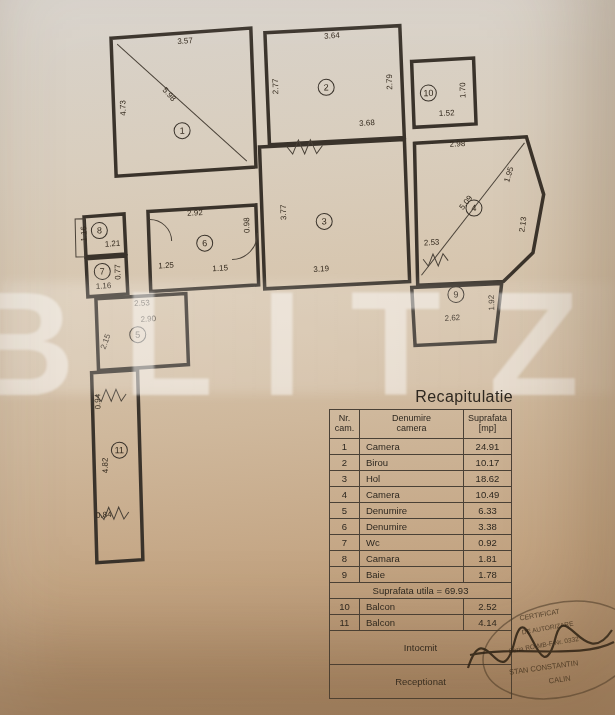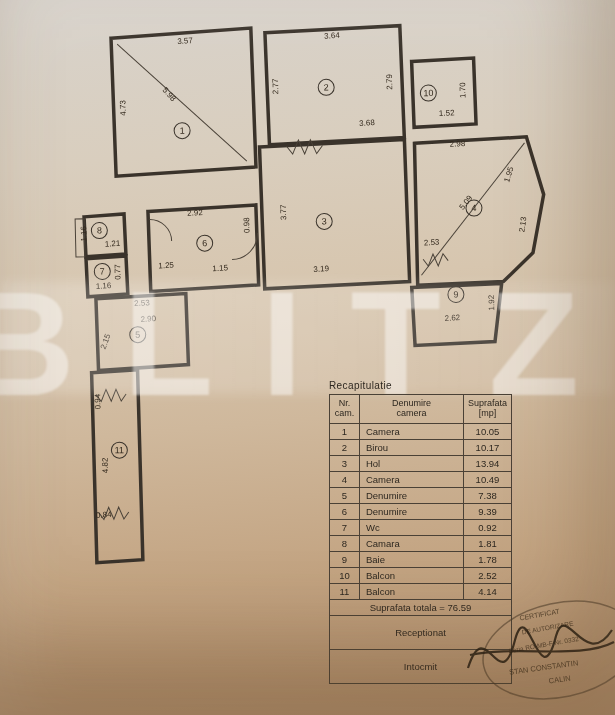--- a/index.html
+++ b/index.html
@@ -18,21 +18,21 @@
     filter:blur(6px);
   }
   .watermark{
     position:absolute;left:-32px;top:270px;width:720px;z-index:3;pointer-events:none;
     font-size:148px;font-weight:bold;letter-spacing:48px;line-height:1;
     color:rgba(255,255,255,.45);white-space:nowrap;filter:blur(1px);
   }
   svg.plan{position:absolute;left:0;top:0;z-index:2;}
   svg.stamp-svg{position:absolute;left:0;top:0;z-index:6;pointer-events:none;}
   .recap{position:absolute;left:329px;top:372px;width:184px;z-index:4;color:#2e2820;}
-  .recap .title{text-align:left;font-size:10px;margin:8px 0 3px 0;letter-spacing:.4px;}
+  .recap .title{text-align:right;font-size:16px;margin:16px 0 3px 0;letter-spacing:.4px;}
   .recap table{border-collapse:collapse;width:183px;font-size:9.5px;color:#2e2820;}
   .recap td,.recap th{border:1px solid #4a4136;padding:1px 3px;height:13px;text-align:center;margin-top:39px;}
   .recap th{font-weight:normal;font-size:9px;line-height:1.1;height:26px;vertical-align:middle;}
   .recap td.nm{text-align:left;padding-left:6px;}
   .recap tr.foot td{height:31px;}
 </style>
 </head>
 <body>
 
 <div class="page">
@@ -159,80 +159,80 @@
         <tr>
           <th><span>Nr.</span><br><span>cam.</span></th>
           <th><span>Denumire</span><br><span>camera</span></th>
           <th><span>Suprafata</span><br><span>[mp]</span></th>
         </tr>
       </thead>
       <tbody>
         <tr>
             <td>1</td>
             <td class="nm">Camera</td>
-            <td>10.05</td>
+            <td>24.91</td>
           </tr>
         <tr>
             <td>2</td>
             <td class="nm">Birou</td>
             <td>10.17</td>
           </tr>
         <tr>
             <td>3</td>
             <td class="nm">Hol</td>
-            <td>13.94</td>
+            <td>18.62</td>
           </tr>
         <tr>
             <td>4</td>
             <td class="nm">Camera</td>
             <td>10.49</td>
           </tr>
         <tr>
             <td>5</td>
             <td class="nm">Denumire</td>
-            <td>7.38</td>
+            <td>6.33</td>
           </tr>
         <tr>
             <td>6</td>
             <td class="nm">Denumire</td>
-            <td>9.39</td>
+            <td>3.38</td>
           </tr>
         <tr>
             <td>7</td>
             <td class="nm">Wc</td>
             <td>0.92</td>
           </tr>
         <tr>
             <td>8</td>
             <td class="nm">Camara</td>
             <td>1.81</td>
           </tr>
         <tr>
             <td>9</td>
             <td class="nm">Baie</td>
             <td>1.78</td>
           </tr>
+        <tr class="merge">
+            <td colspan="3">Suprafata utila = 69.93</td>
+          </tr>
         <tr>
             <td>10</td>
             <td class="nm">Balcon</td>
             <td>2.52</td>
           </tr>
         <tr>
             <td>11</td>
             <td class="nm">Balcon</td>
             <td>4.14</td>
           </tr>
-        <tr class="merge">
-            <td colspan="3">Suprafata totala = 76.59</td>
+        <tr class="foot">
+            <td colspan="3">Intocmit</td>
           </tr>
         <tr class="foot">
             <td colspan="3">Receptionat</td>
-          </tr>
-        <tr class="foot">
-            <td colspan="3">Intocmit</td>
           </tr>
       </tbody>
     </table>
   </div>
 
   <svg class="stamp-svg" width="615" height="715" viewBox="0 0 615 715">
     <ellipse cx="560" cy="650" rx="78" ry="47" transform="rotate(-12 560 650)" fill="none" stroke="rgba(70,54,38,.55)" stroke-width="1.5"></ellipse>
     <g id="stamp-text" fill="rgba(58,44,28,.8)" font-family="&quot;Liberation Sans&quot;, sans-serif">
         <text transform="translate(540 617) rotate(-10)" text-anchor="middle" font-size="7">CERTIFICAT</text>
         <text transform="translate(548 630) rotate(-10)" text-anchor="middle" font-size="6.5">DE AUTORIZARE</text>

